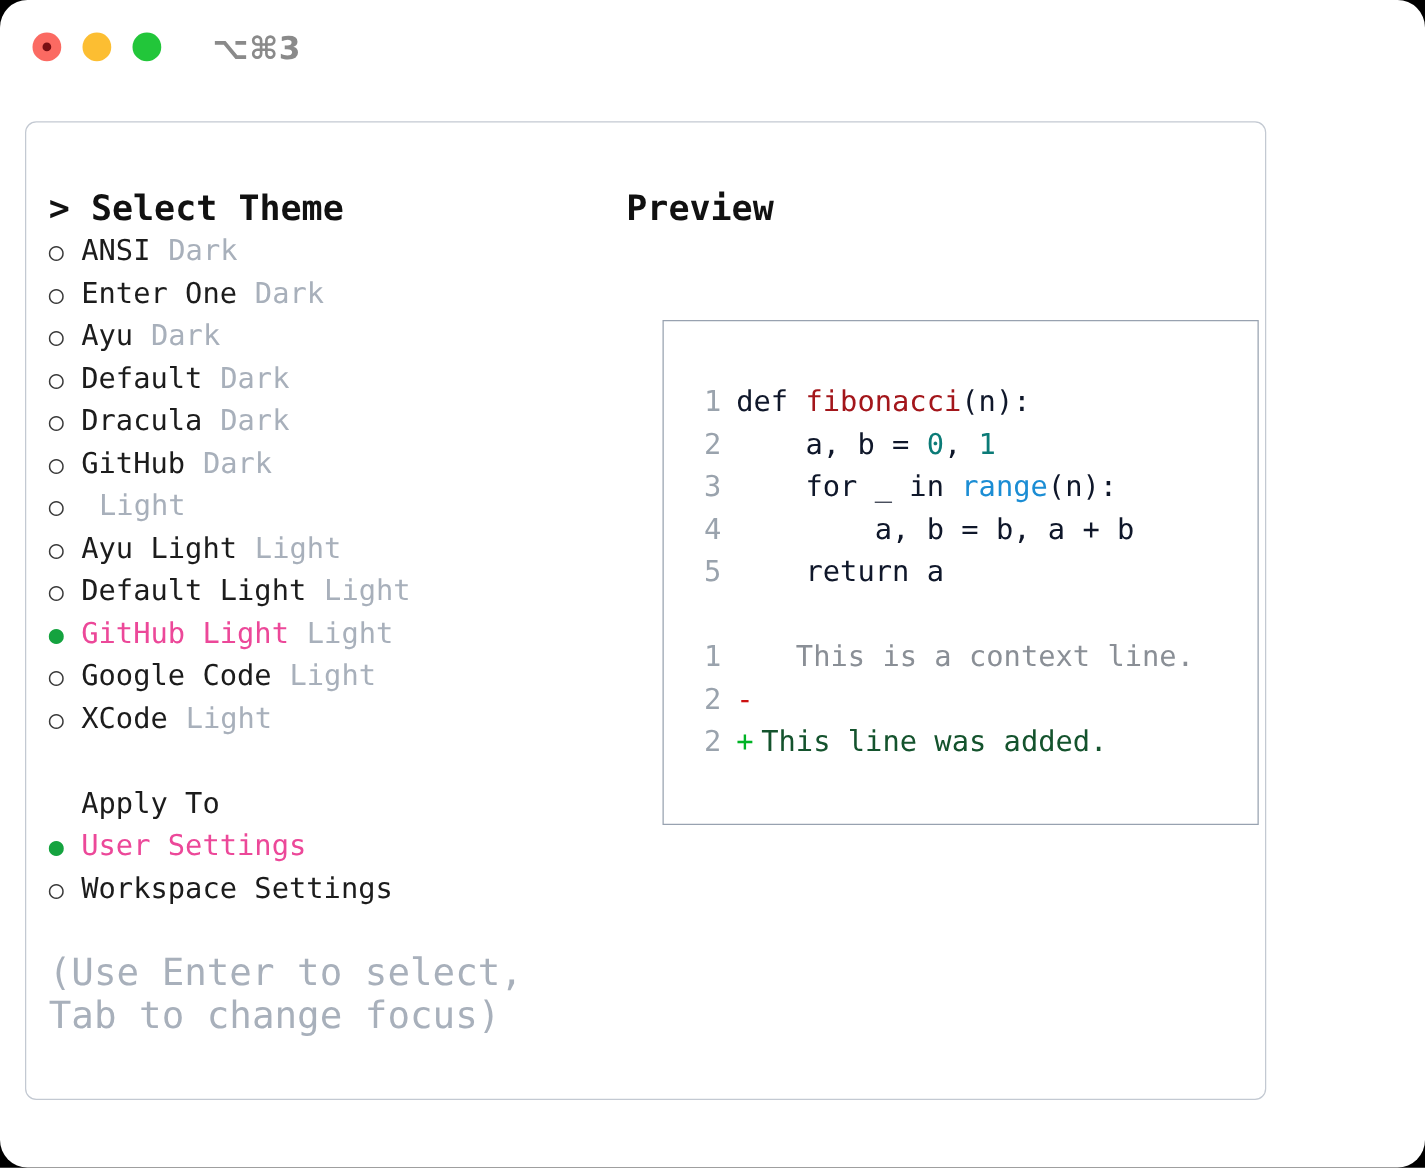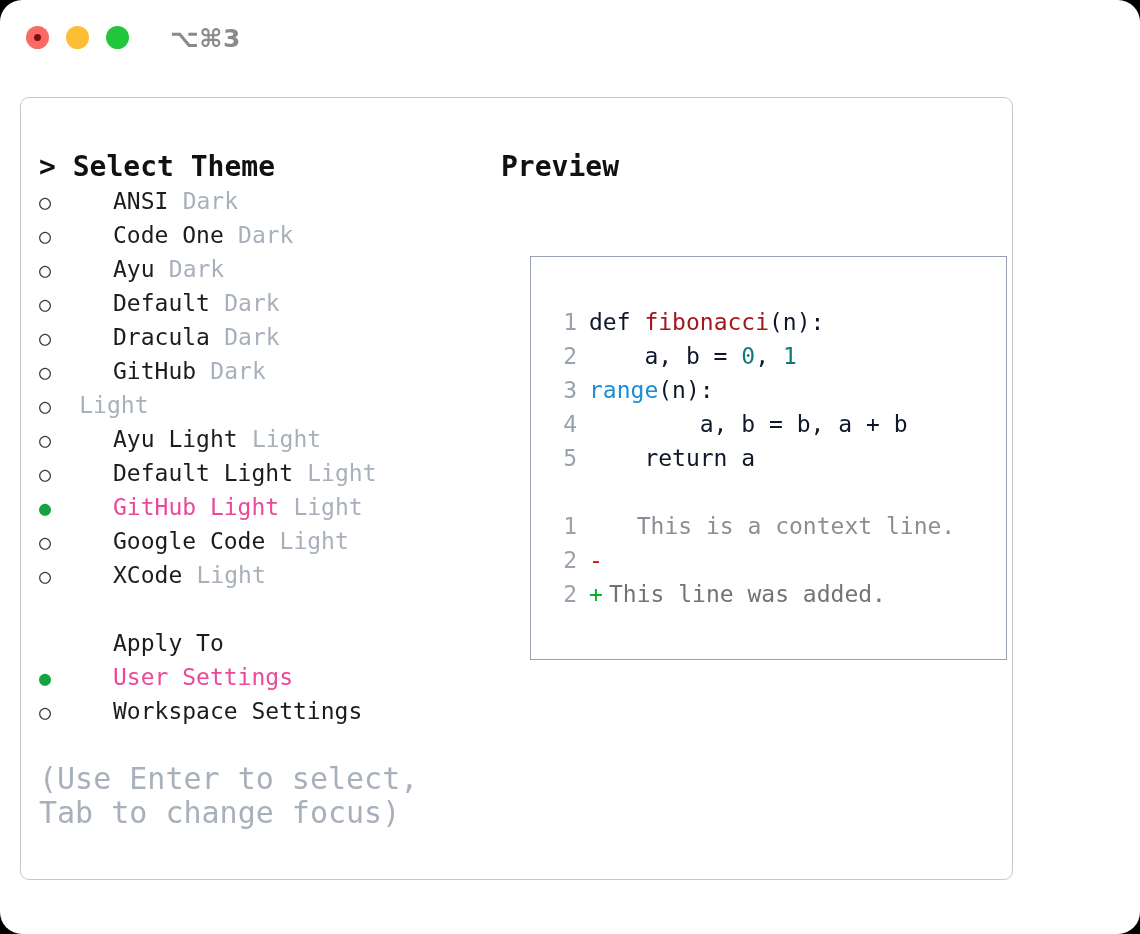--- a/index.html
+++ b/index.html
@@ -126,21 +126,21 @@
     width: 26px;
     flex: 0 0 26px;
     font-size: 20px;
     color: #3a3a3a;
     line-height: 34px;
   }
   .bullet.on {
     color: #15a33f;
   }
   .bullet.blank { color: transparent; }
-  .label  { color: #1c1c1c; margin-left: 48px; }
+  .label  { color: #1c1c1c; }
   .label.sel { color: #ec4899; }
   .variant { color: #a8b0bb; }
   .gap { margin-left: 0.62em; }
 
   .section-gap { height: 34px; }
 
   .hint {
     margin-top: 34px;
     font-size: 30px;
     line-height: 34px;
@@ -182,21 +182,21 @@
     margin-right: 12px;
   }
   .ctext { color: #0f172a; }
   .tok-fn   { color: #a3161b; }
   .tok-num  { color: #0b7b77; }
   .tok-call { color: #1b8dd4; text-align: center; }
   .blank-line { height: 34px; }
 
   .dtext-ctx { color: #8a8f96; }
   .dtext-del { color: #cc1111; }
-  .dtext-add { color: #737373; }
+  .dtext-add { color: #14532d; }
   .dmark {
     flex: 0 0 auto;
     width: 20px;
     display: inline-block;
   }
   .dmark.del { color: #cc1111; }
   .dmark.add { color: #00b325; }
   .dmark.ctx { color: transparent; }
 </style>
 </head>
@@ -214,21 +214,21 @@
   </div>
 
   <div class="panel">
     <div class="columns">
 
       <div class="col-left">
         <div class="heading">&gt; Select Theme</div>
 
         <div class="theme-list" id="theme-list">
             <div class="row"><span class="bullet">○</span><span class="label">ANSI</span><span class="variant gap">Dark</span></div>
-            <div class="row"><span class="bullet">○</span><span class="label">Code One</span><span class="variant gap">Dark</span></div>
+            <div class="row"><span class="bullet">○</span><span class="label">Enter One</span><span class="variant gap">Dark</span></div>
             <div class="row"><span class="bullet">○</span><span class="label">Ayu</span><span class="variant gap">Dark</span></div>
             <div class="row"><span class="bullet">○</span><span class="label">Default</span><span class="variant gap">Dark</span></div>
             <div class="row"><span class="bullet">○</span><span class="label">Dracula</span><span class="variant gap">Dark</span></div>
             <div class="row"><span class="bullet">○</span><span class="label">GitHub</span><span class="variant gap">Dark</span></div>
             <div class="row"><span class="bullet">○</span><span class="variant gap">Light</span></div>
             <div class="row"><span class="bullet">○</span><span class="label">Ayu Light</span><span class="variant gap">Light</span></div>
             <div class="row"><span class="bullet">○</span><span class="label">Default Light</span><span class="variant gap">Light</span></div>
             <div class="row"><span class="bullet on">●</span><span class="label sel">GitHub Light</span><span class="variant gap">Light</span></div>
             <div class="row"><span class="bullet">○</span><span class="label">Google Code</span><span class="variant gap">Light</span></div>
             <div class="row"><span class="bullet">○</span><span class="label">XCode</span><span class="variant gap">Light</span></div>
@@ -250,21 +250,21 @@
       </div>
 
       <div class="col-right">
         <div class="heading">Preview</div>
 
         <div class="preview-box">
           <div class="code-area">
             <div id="code-block">
                 <div class="cline"><span class="lnum">1</span><span class="ctext">def </span><span class="tok-fn">fibonacci</span><span class="ctext">(n):</span></div>
                 <div class="cline"><span class="lnum">2</span><span class="ctext">    a, b = </span><span class="tok-num">0</span><span class="ctext">, </span><span class="tok-num">1</span></div>
-                <div class="cline"><span class="lnum">3</span><span class="tok-call">range</span><span class="ctext">(n):</span></div>
+                <div class="cline"><span class="lnum">3</span><span class="ctext">    for _ in </span><span class="tok-call">range</span><span class="ctext">(n):</span></div>
                 <div class="cline"><span class="lnum">4</span><span class="ctext">        a, b = b, a + b</span></div>
                 <div class="cline"><span class="lnum">5</span><span class="ctext">    return a</span></div>
               </div>
             <div class="blank-line"></div>
             <div id="diff-block">
                 <div class="cline"><span class="lnum">1</span><span class="dmark ctx"> </span><span class="dtext-ctx">  This is a context line.</span></div>
                 <div class="cline"><span class="lnum">2</span><span class="dmark del">-</span></div>
                 <div class="cline"><span class="lnum">2</span><span class="dmark add">+</span><span class="dtext-add">This line was added.</span></div>
               </div>
           </div>

